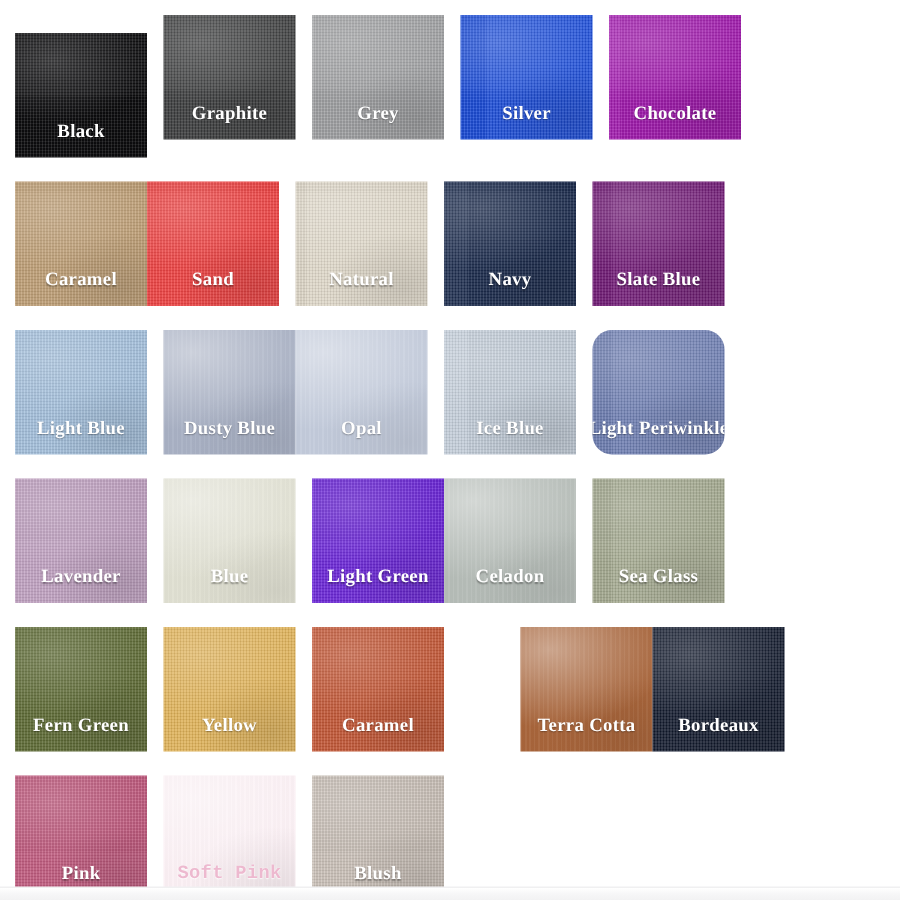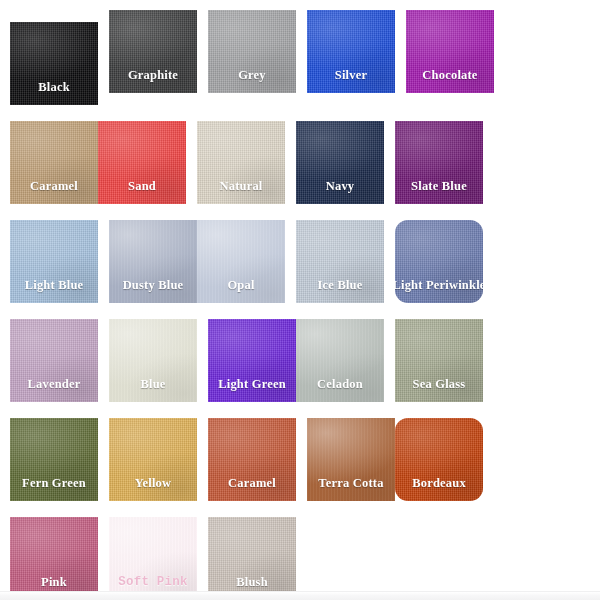--- a/index.html
+++ b/index.html
@@ -223,26 +223,26 @@
     <div class="swatch" style="background: rgb(222, 176, 85);">
       <div class="weave"></div>
       <div class="sheen"></div>
       <div class="swatch-label">Yellow</div>
     </div>
     <div class="swatch" style="background: rgb(196, 88, 55);">
       <div class="weave"></div>
       <div class="sheen"></div>
       <div class="swatch-label">Caramel</div>
     </div>
-    <div class="swatch smooth" style="background: rgb(168, 101, 59);">
+    <div class="swatch smooth" style="background: rgb(168, 101, 59); margin-left: 40px;">
       <div class="weave"></div>
       <div class="sheen"></div>
       <div class="swatch-label">Terra Cotta</div>
     </div>
-    <div class="swatch" style="background: #c2410c; border-radius: 13px;">
+    <div class="swatch" style="background: #0f172a;">
       <div class="weave"></div>
       <div class="sheen"></div>
       <div class="swatch-label">Bordeaux</div>
     </div>
     <div class="swatch" style="background: rgb(195, 93, 129);">
       <div class="weave"></div>
       <div class="sheen"></div>
       <div class="swatch-label">Pink</div>
     </div>
     <div class="swatch smooth" style="background: rgb(251, 240, 244); font-family: Liberation Mono, monospace;">

